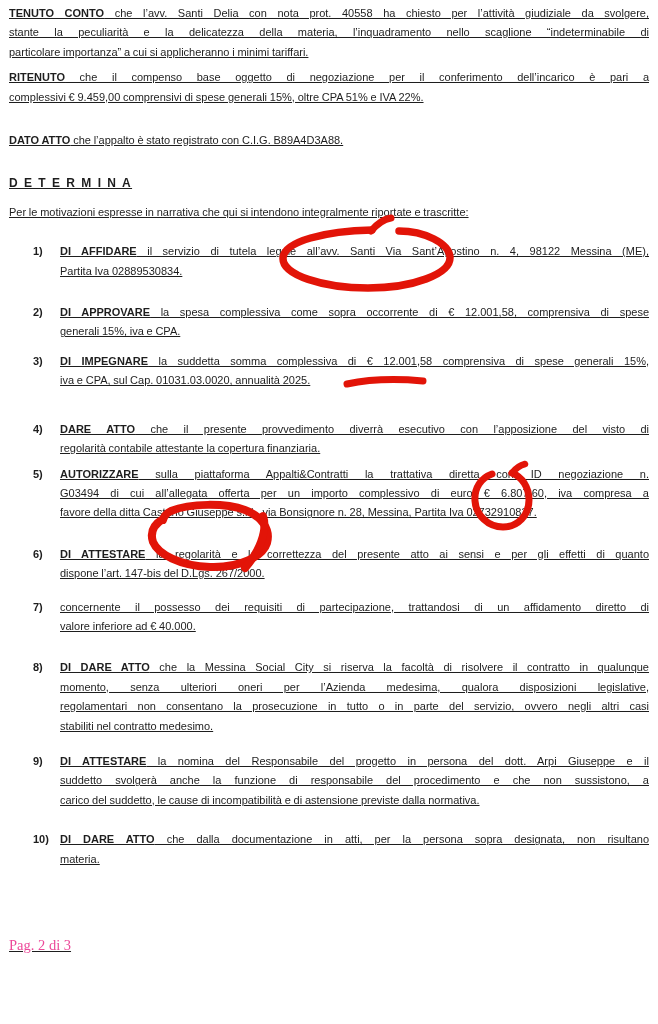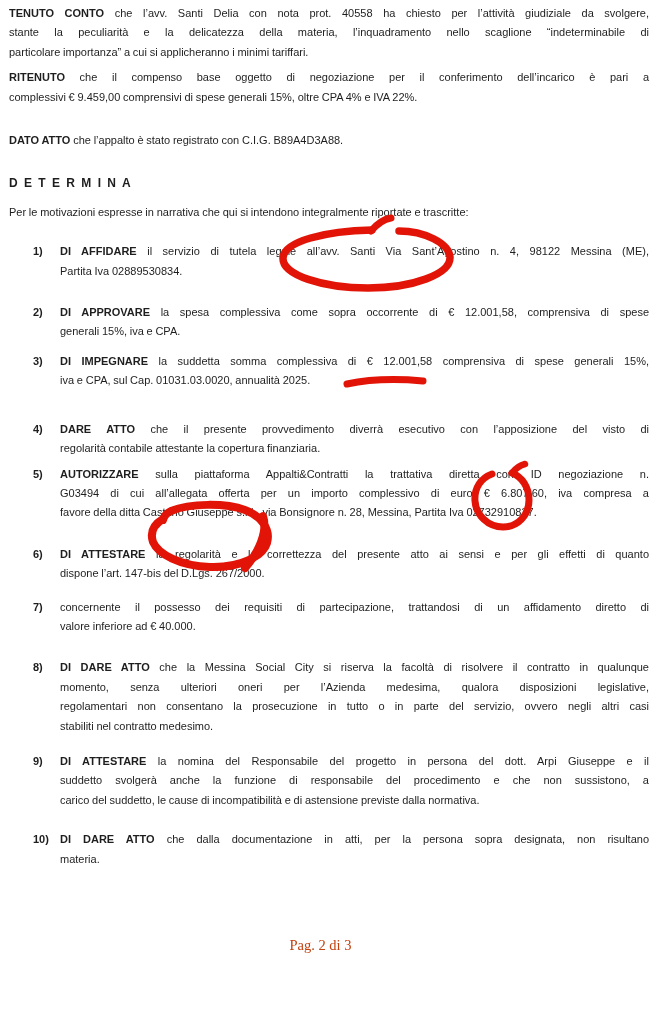--- a/index.html
+++ b/index.html
@@ -1,47 +1,47 @@
 <!DOCTYPE html>
 <html><head>
 <meta charset="utf-8">
 <style>
   html,body{margin:0;padding:0;background:#e8e8e8;}
   .page{position:relative;width:658px;height:1024px;background:#ffffff;box-sizing:border-box;
         padding:4px 9px 0 9px;font-family:"Liberation Sans","DejaVu Sans",sans-serif;
-        color:#1e1e1e;overflow:hidden;}
+        color:#1e1e1e;overflow:hidden;text-decoration:underline;}
   .line{font-size:11px;line-height:19.4px;text-align:justify;text-align-last:justify;
         word-spacing:-0.3px;white-space:normal;}
   .line.end{text-align-last:left;}
   .b{font-weight:700;}
   .heading{font-size:12px;line-height:19.4px;font-weight:700;text-align:left;letter-spacing:1.5px;}
   .item{position:relative;padding-left:51px;}
   .num{position:absolute;left:24px;top:0;font-size:11px;line-height:19.4px;font-weight:700;}
   .footer{font-family:"Liberation Serif","DejaVu Serif",serif;font-size:14.5px;line-height:18px;
-          text-align:center;padding-right:17px;color:#c2410c;}
+          text-align:left;padding-right:17px;color:#ec4899;}
   .g9{margin-top:9px}.g10{margin-top:10px}.g14{margin-top:14px}.g16{margin-top:16px}
   .g17{margin-top:6px}.g18{margin-top:24px}.g20{margin-top:20px}.g22{margin-top:22px}
   .g24{margin-top:24px}.g29{margin-top:29px}.g67{margin-top:67px}
   .marks{position:absolute;left:0;top:0;width:658px;height:1024px;pointer-events:none;}
   .marks path{fill:none;stroke-linecap:round;stroke-linejoin:round;}
 </style>
 </head>
 <body>
 
 <div class="page">
 
   <div>
     <div class="line"><span class="b">TENUTO CONTO</span><span> che l’avv. Santi Delia con nota prot. 40558 ha chiesto per l’attività giudiziale da svolgere,</span></div>
     <div class="line"><span>stante la peculiarità e la delicatezza della materia, l’inquadramento nello scaglione “indeterminabile di</span></div>
     <div class="line end"><span>particolare importanza” a cui si applicheranno i minimi tariffari.</span></div>
   </div>
 
   <div class="g17">
     <div class="line"><span class="b">RITENUTO</span><span> che il compenso base oggetto di negoziazione per il conferimento dell’incarico è pari a</span></div>
-    <div class="line end"><span>complessivi € 9.459,00 comprensivi di spese generali 15%, oltre CPA 4% e IVA 22%.</span></div>
+    <div class="line end"><span>complessivi € 9.459,00 comprensivi di spese generali 15%, oltre CPA 51% e IVA 22%.</span></div>
   </div>
 
   <div class="g18">
     <div class="line end"><span class="b">DATO ATTO</span><span> che l’appalto è stato registrato con C.I.G. B89A4D3A88.</span></div>
   </div>
 
   <div class="heading g24">D E T E R M I N A</div>
 
   <div class="line end g9"><span>Per le motivazioni espresse in narrativa che qui si intendono integralmente riportate e trascritte:</span></div>
 

